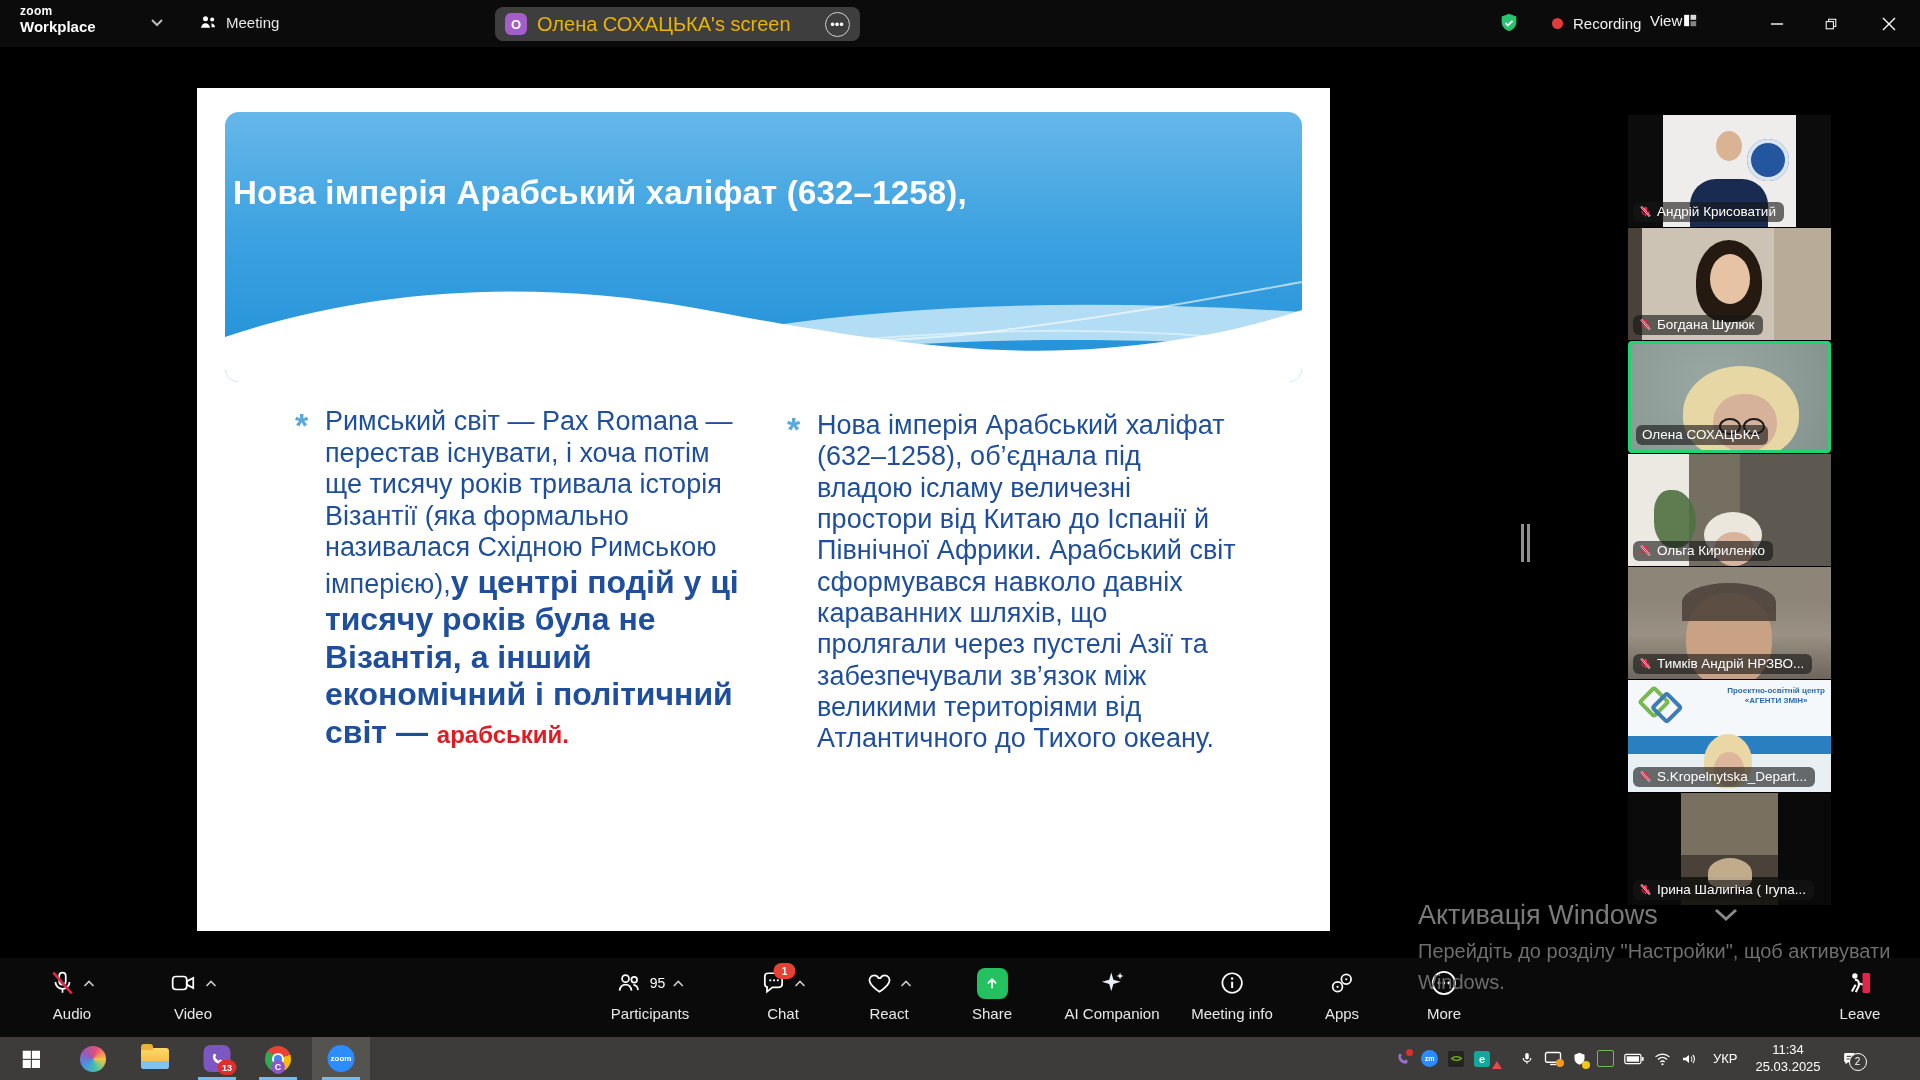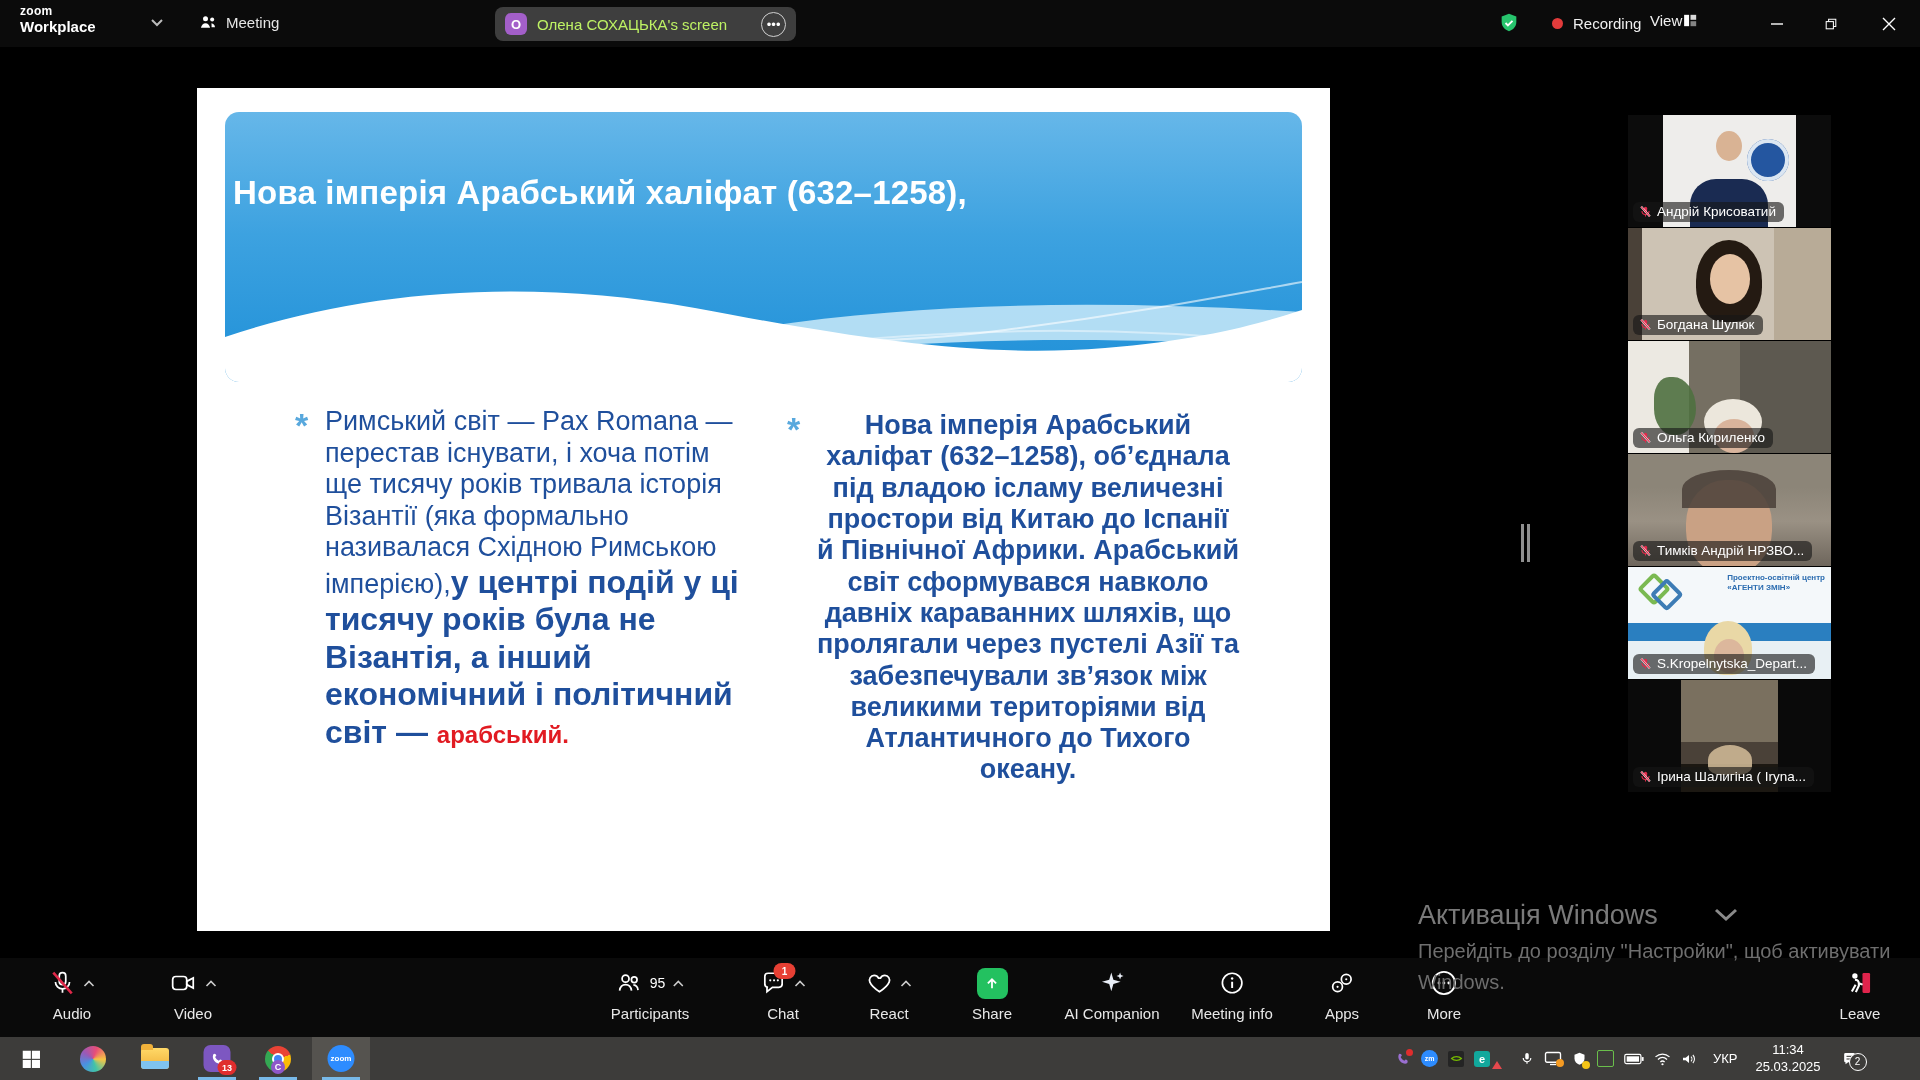--- a/index.html
+++ b/index.html
@@ -10,42 +10,42 @@
   .titlebar{position:absolute;left:0;top:0;width:1920px;height:47px;background:#0b0b0b;}
   .logo{position:absolute;left:20px;top:5px;color:#fff;line-height:1;}
   .logo .l1{font-size:12px;font-weight:600;letter-spacing:.3px;}
   .logo .l2{font-size:15px;font-weight:700;margin-top:2px;}
   .chev-down{position:absolute;left:150px;top:18px;width:14px;height:10px;}
   .meeting-tab{position:absolute;left:198px;top:12px;display:flex;align-items:center;gap:8px;color:#e6e6e6;font-size:15px;}
   .share-tab{position:absolute;left:495px;top:7px;height:34px;background:#3e3e3e;border-radius:8px;
     display:flex;align-items:center;gap:10px;padding:0 10px;}
   .share-avatar{width:22px;height:22px;border-radius:6px;background:#a35fc9;color:#fff;font-size:13px;font-weight:700;
     display:flex;align-items:center;justify-content:center;}
-  .share-title{color:#bef264;font-size:15px;}
+  .share-title{color:#eab308;font-size:20px;}
   .tab-ellipsis{width:23px;height:23px;border:1.5px solid #cfcfcf;border-radius:50%;color:#fff;font-size:13px;
     display:flex;align-items:center;justify-content:center;margin-left:24px;}
   .rec-wrap{position:absolute;left:1498px;top:11px;display:flex;align-items:center;gap:10px;}
   .rec-dot{width:11px;height:11px;border-radius:50%;background:#e23b3b;margin-left:22px;}
   .rec-text{color:#f0f0f0;font-size:15px;}
   .view-wrap{position:absolute;left:1650px;top:12px;display:flex;align-items:flex-start;gap:0;color:#f0f0f0;font-size:15px;}
   .winctl{position:absolute;top:0;width:50px;height:47px;display:flex;align-items:center;justify-content:center;}
 
   
   .share-screen{position:absolute;left:197px;top:88px;width:1133px;height:843px;background:#fff;overflow:hidden;}
   .slide-header{position:absolute;left:28px;top:24px;width:1077px;height:270px;border-radius:14px;overflow:hidden;
     background:linear-gradient(180deg,#66b7e9 0%,#3da2e0 45%,#1f90d8 100%);}
   .slide-title{position:absolute;left:8px;top:62px;width:100%;text-align:left;color:#fff;
     font-size:33px;font-weight:700;letter-spacing:.2px;}
   .wave{position:absolute;left:0;bottom:0;width:1077px;height:130px;}
   .bullet{position:absolute;font-size:34px;font-weight:700;color:#58a8dd;}
   .col{position:absolute;color:#1f4f9c;}
   .col-left{left:128px;top:318px;width:416px;font-size:27px;line-height:1.17;}
   .col-left .seg-bold{font-weight:700;font-size:32px;}
   .col-left .seg-red{font-weight:700;font-size:24px;color:#e11b22;}
-  .col-right{left:620px;top:322px;width:422px;font-size:27px;font-weight:700;line-height:1.16;text-align:center;}
+  .col-right{left:620px;top:322px;width:422px;font-size:27px;font-weight:400;line-height:1.16;}
 
   
   .divider{position:absolute;left:1521px;top:524px;width:10px;height:38px;display:flex;gap:3px;}
   .divider i{display:block;width:3px;height:100%;background:#8f8f8f;}
 
   
   .panel{position:absolute;left:1628px;top:115px;width:236px;}
   .tile{position:relative;width:203px;height:112px;margin-bottom:1px;background:#101010;overflow:hidden;}
   .tile.active{border:3px solid #23d273;border-radius:4px;box-sizing:border-box;}
   .plabel{position:absolute;left:5px;bottom:5px;display:flex;align-items:center;gap:5px;
@@ -71,21 +71,21 @@
   .v4::before{content:"";position:absolute;bottom:8px;left:76px;width:58px;height:46px;border-radius:50%;background:#ece7dc;}
   .v4::after{content:"";position:absolute;bottom:0;left:86px;width:40px;height:34px;border-radius:50%;background:#d9b49c;}
   .v5{background:linear-gradient(180deg,#8c8578 0 30%,#9a9184 60%,#6e665c 100%);}
   .v5::before{content:"";position:absolute;top:26px;left:58px;width:86px;height:94px;border-radius:46%;background:#c9a184;}
   .v5::after{content:"";position:absolute;top:16px;left:54px;width:94px;height:38px;border-radius:50% 50% 0 0;background:#4a4038;opacity:.85;}
   .v6{background:linear-gradient(180deg,#f4f8fa 0 50%,#2a7fc0 50% 66%,#e8f0f4 66% 100%);}
   .v6::before{content:"";position:absolute;bottom:4px;left:76px;width:48px;height:54px;border-radius:50% 50% 42% 42%;background:#e9d8a6;}
   .v6::after{content:"";position:absolute;bottom:6px;left:86px;width:30px;height:34px;border-radius:50%;background:#dcb79c;}
   .chainlogo{position:absolute;left:14px;top:10px;width:16px;height:16px;border:4px solid #6db33f;border-radius:4px;transform:rotate(45deg);opacity:.9;}
   .chainlogo::after{content:"";position:absolute;left:9px;top:-9px;width:16px;height:16px;border:4px solid #2a6fae;border-radius:4px;}
-  .v6 .bgtext{position:absolute;right:6px;top:6px;text-align:left;color:#2b6cb0;font-size:8px;line-height:1.3;font-weight:700;}
+  .v6 .bgtext{position:absolute;right:6px;top:6px;text-align:center;color:#2b6cb0;font-size:8px;line-height:1.3;font-weight:700;}
   .v7{background:linear-gradient(90deg,#0a0a0a 0 26%,transparent 26% 74%,#0a0a0a 74%),
       linear-gradient(180deg,#7a705f 0 55%,#4a4138 55% 75%,#1c1812 75% 100%);}
   .v7::before{content:"";position:absolute;top:58%;left:80px;width:44px;height:30px;border-radius:50% 50% 30% 30%;background:#cdb795;opacity:.9;}
   .collapse{position:absolute;left:1712px;top:906px;width:28px;height:18px;}
 
   
   .watermark{position:absolute;left:1418px;top:900px;color:#7a7a7a;z-index:50;pointer-events:none;}
   .watermark .w1{font-size:27px;}
   .watermark .w2{font-size:20px;color:#6e6e6e;margin-top:9px;}
   .watermark .w3{font-size:20px;color:#6e6e6e;margin-top:8px;}
@@ -252,20 +252,28 @@
             <rect x="9" y="3" width="6" height="11" rx="3" fill="#e02849"></rect>
             <path d="M5.5 11a6.5 6.5 0 0 0 13 0" fill="none" stroke="#e02849" stroke-width="2"></path>
             <line x1="12" y1="18" x2="12" y2="21" stroke="#e02849" stroke-width="2"></line>
             <line x1="4" y1="3" x2="20" y2="21" stroke="#fff" stroke-width="4"></line>
             <line x1="4" y1="3" x2="20" y2="21" stroke="#e02849" stroke-width="2"></line>
           </svg>
         <span>Богдана Шулюк</span>
       </div>
     </div>
 
+    <div class="tile active">
+      <div class="vbg v3">
+          <span class="glasses"></span>
+        </div>
+      <div class="plabel">
+        <span>Олена СОХАЦЬКА</span>
+      </div>
+    </div>
 
     <div class="tile">
       <div class="vbg v4">
           <span class="deco"></span>
         </div>
       <div class="plabel">
         <svg class="micoff" viewBox="0 0 24 24">
             <rect x="9" y="3" width="6" height="11" rx="3" fill="#e02849"></rect>
             <path d="M5.5 11a6.5 6.5 0 0 0 13 0" fill="none" stroke="#e02849" stroke-width="2"></path>
             <line x1="12" y1="18" x2="12" y2="21" stroke="#e02849" stroke-width="2"></line>

